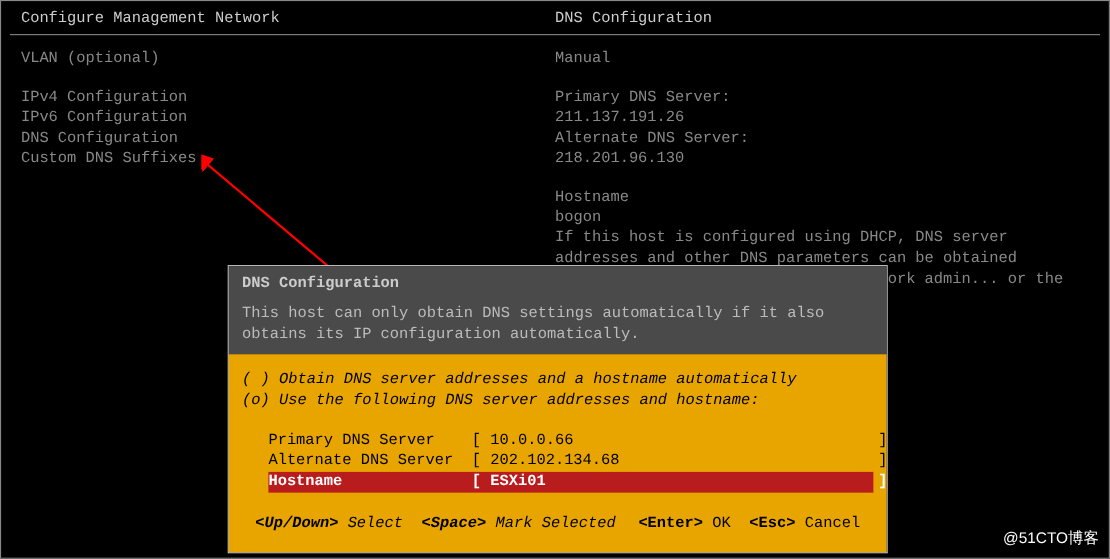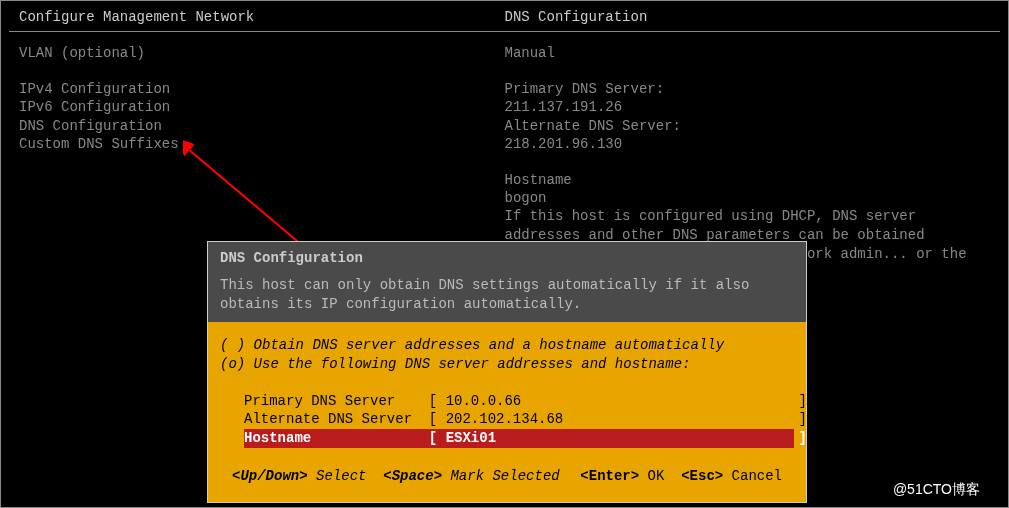--- a/index.html
+++ b/index.html
@@ -79,21 +79,21 @@
       color: #000;
       display: flex;
       padding: 20px 12px 10px;
     }
     .footer-left { flex: 1; white-space: pre; font-style: italic; }
     .footer-right { white-space: pre; }
     .b { font-weight: bold; }
 
     .watermark {
       position: absolute;
-      right: 28px;
+      right: 9px;
       bottom: 8px;
       color: #fff;
       font-family: sans-serif;
       font-size: 14px;
       margin-left: 17px;
     }
   </style>
 </head>
 <body>
 

